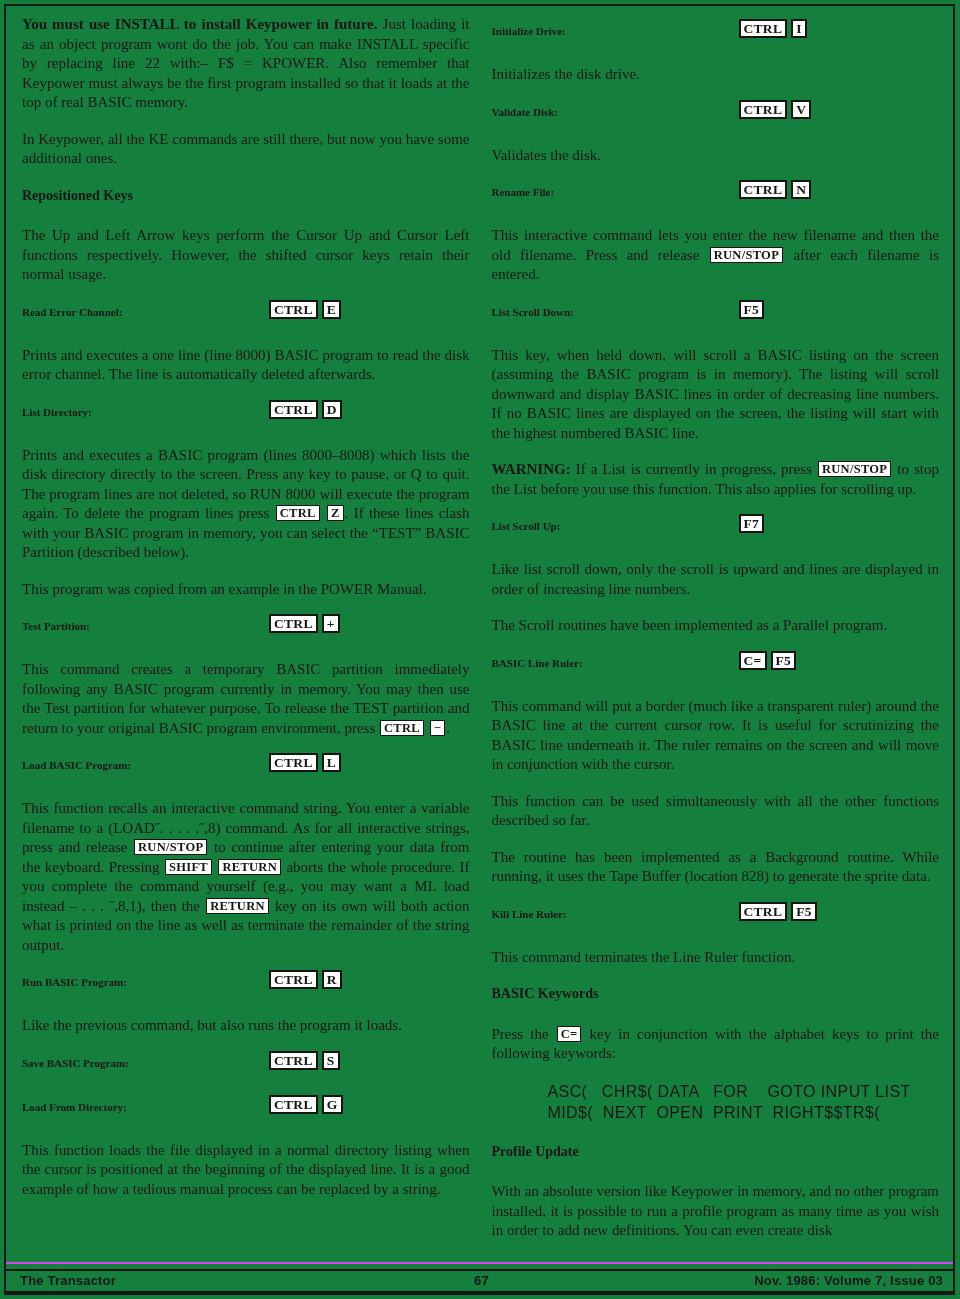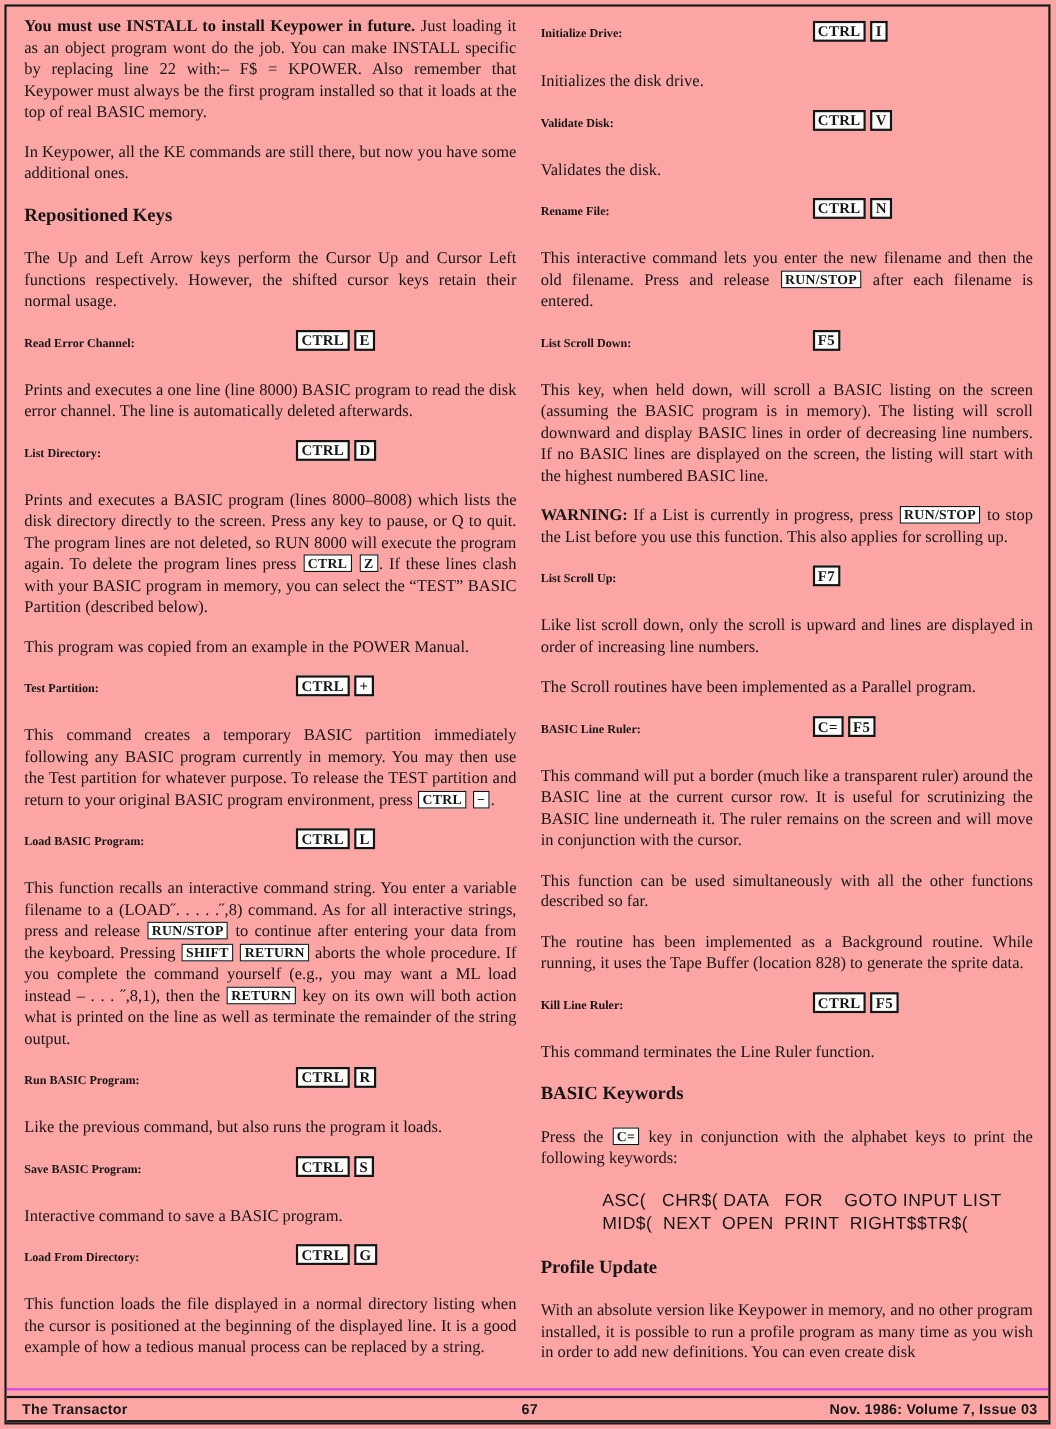--- a/index.html
+++ b/index.html
@@ -1,31 +1,31 @@
 <!DOCTYPE html>
 <html><head>
 <meta charset="utf-8">
 <style>
   html,body{margin:0;padding:0;background:#e8e6e1;}
   .page{
-    width:960px;height:1299px;background:#fca5a5;position:relative;
+    width:960px;height:1299px;background:#15803d;position:relative;
     font-family:"Liberation Serif", serif;color:#161616;overflow:hidden;
     box-sizing:border-box;
   }
   .frame{
     position:absolute;top:4px;left:4px;right:5px;bottom:4px;
     border:2px solid #1a1a1a;box-sizing:border-box;
     display:flex;flex-direction:column;overflow:hidden;
   }
   .columns{
     flex:1;display:flex;gap:22px;padding:9px 14px 0 16px;overflow:hidden;
   }
   .col{width:448px;font-size:15px;line-height:19.5px;}
   .blk-para{margin:0 0 17px;text-align:justify;}
-  .blk-heading{font-weight:bold;font-size:17px;margin:4px 0 21px;}
+  .blk-heading{font-weight:bold;font-size:14px;margin:4px 0 21px;}
   .blk-cmd{position:relative;margin:6px 0 22px;height:22px;}
   .cmd-label{font-weight:bold;font-size:11px;}
   .cmd-keys{position:absolute;left:245px;top:-1px;white-space:nowrap;}
   .key{
     display:inline-block;border:2px solid #141414;background:#fdfdfb;
     font-weight:bold;font-size:13.5px;line-height:15px;padding:0 3px;
     margin:0 2px;vertical-align:baseline;position:relative;top:-1px;
     font-family:"Liberation Serif", serif;letter-spacing:0.3px;
   }
   .blk-para .key{font-size:12.5px;line-height:14px;border-width:1.5px;margin:0 1px;}
@@ -60,21 +60,20 @@
           <div class="blk-cmd"><span class="cmd-label">List Directory:</span><span class="cmd-keys"><span class="key">CTRL</span><span class="key">D</span></span></div>
           <div class="blk-para">Prints and executes a BASIC program (lines 8000–8008) which lists the disk directory directly to the screen. Press any key to pause, or Q to quit. The program lines are not deleted, so RUN 8000 will execute the program again. To delete the program lines press <span class="key">CTRL</span> <span class="key">Z</span>. If these lines clash with your BASIC program in memory, you can select the “TEST” BASIC Partition (described below).</div>
           <div class="blk-para">This program was copied from an example in the POWER Manual.</div>
           <div class="blk-cmd"><span class="cmd-label">Test Partition:</span><span class="cmd-keys"><span class="key">CTRL</span><span class="key">+</span></span></div>
           <div class="blk-para">This command creates a temporary BASIC partition immediately following any BASIC program currently in memory. You may then use the Test partition for whatever purpose. To release the TEST partition and return to your original BASIC program environment, press <span class="key">CTRL</span> <span class="key">−</span>.</div>
           <div class="blk-cmd"><span class="cmd-label">Load BASIC Program:</span><span class="cmd-keys"><span class="key">CTRL</span><span class="key">L</span></span></div>
           <div class="blk-para">This function recalls an interactive command string. You enter a variable filename to a (LOAD˝. . . . .˝,8) command.  As for all interactive strings, press and release <span class="key">RUN/STOP</span> to continue after entering your data from the keyboard. Pressing <span class="key">SHIFT</span> <span class="key">RETURN</span> aborts the whole procedure. If you complete the command yourself (e.g., you may want a ML load instead – . . . ˝,8,1), then the <span class="key">RETURN</span> key on its own will both action what is printed on the line as well as terminate the remainder of the string output.</div>
           <div class="blk-cmd"><span class="cmd-label">Run BASIC Program:</span><span class="cmd-keys"><span class="key">CTRL</span><span class="key">R</span></span></div>
           <div class="blk-para">Like the previous command, but also runs the program it loads.</div>
           <div class="blk-cmd"><span class="cmd-label">Save BASIC Program:</span><span class="cmd-keys"><span class="key">CTRL</span><span class="key">S</span></span></div>
-          <div class="blk-para">Interactive command to save a BASIC program.</div>
           <div class="blk-cmd"><span class="cmd-label">Load From Directory:</span><span class="cmd-keys"><span class="key">CTRL</span><span class="key">G</span></span></div>
           <div class="blk-para">This function loads the file displayed in a normal directory listing when the cursor is positioned at the beginning of the displayed line. It is a good example of how a tedious manual process can be replaced by a string.</div>
         </div>
       <div class="col">
           <div class="blk-cmd"><span class="cmd-label">Initialize Drive:</span><span class="cmd-keys"><span class="key">CTRL</span><span class="key">I</span></span></div>
           <div class="blk-para">Initializes the disk drive.</div>
           <div class="blk-cmd"><span class="cmd-label">Validate Disk:</span><span class="cmd-keys"><span class="key">CTRL</span><span class="key">V</span></span></div>
           <div class="blk-para">Validates the disk.</div>
           <div class="blk-cmd"><span class="cmd-label">Rename File:</span><span class="cmd-keys"><span class="key">CTRL</span><span class="key">N</span></span></div>
           <div class="blk-para">This interactive command lets you enter the new filename and then the old filename. Press and release <span class="key">RUN/STOP</span> after each filename is entered.</div>

